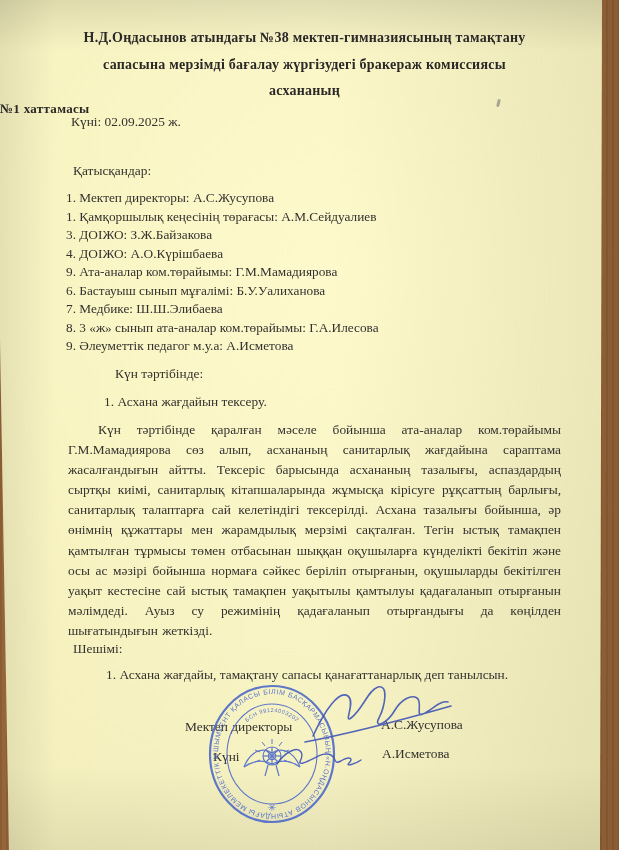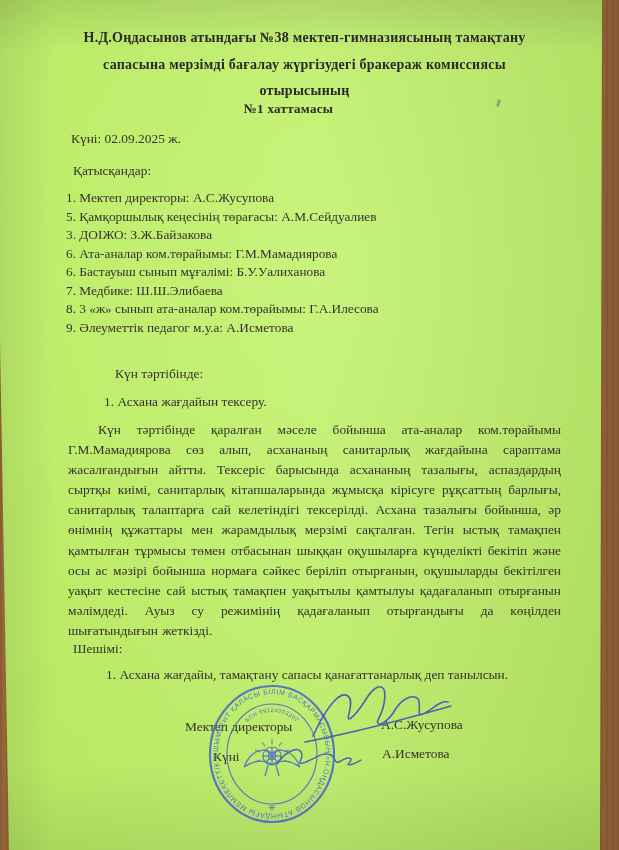--- a/index.html
+++ b/index.html
@@ -13,21 +13,21 @@
     position: relative;
     font-family: "Liberation Serif", serif;
     
     background:
       repeating-linear-gradient(90deg, rgba(60,30,5,.12) 0 2px, rgba(255,255,255,0) 2px 6px),
       linear-gradient(90deg, #95653a, #b07c4e 30%, #a06f42 65%, #8a5d35);
   }
   .paper {
     position: absolute;
     inset: 0;
-    background: #bef264;
+    background: #fef9c3;
     clip-path: polygon(-6px 0px, 602px 0px, 600px 850px, 9px 850px);
     text-decoration: underline;
   }
   .paper::before {
     content: "";
     position: absolute;
     inset: 0;
     pointer-events: none;
     background:
       linear-gradient(180deg, rgba(0,0,0,.10), rgba(0,0,0,0) 6%, rgba(0,0,0,0) 90%, rgba(0,0,0,.07)),
@@ -41,27 +41,26 @@
     text-align: center;
     font-weight: bold;
     color: #2b2927;
     font-size: 14px;
     line-height: 26.5px;
     letter-spacing: .25px;
   }
   .protocol-no {
     position: absolute;
     top: 101px; left: 0; right: 42px;
-    text-align: center;
     font-weight: bold;
     color: #2b2927;
     font-size: 13px;
     letter-spacing: .3px;
   }
-  .date-line      { top: 131px; left: 71px; }
+  .date-line      { top: 114px; left: 71px; }
   .participants-h { top: 163px; left: 73px; text-align: right; }
   .participants-list {
     position: absolute;
     top: 189px; left: 66px;
     color: #343230;
     font-size: 13.3px;
     line-height: 18.5px;
     white-space: nowrap;
   }
   .agenda-h   { top: 366px; left: 74px; margin-left: 41px; }
@@ -103,36 +102,37 @@
   }
 </style>
 </head>
 <body>
 
 <div class="paper">
 
   <div class="title-block">
     <div>Н.Д.Оңдасынов атындағы №38 мектеп-гимназиясының тамақтану</div>
     <div>сапасына мерзімді бағалау жүргізудегі бракераж комиссиясы</div>
-    <div>отырысының</div>
+    <div>асхананың</div>
   </div>
 
   <div class="protocol-no">№1 хаттамасы</div>
 
   <div class="stray-mark"></div>
 
   <div class="txt date-line">Күні: 02.09.2025 ж.</div>
 
   <div class="txt participants-h">Қатысқандар:</div>
 
   <div class="participants-list">
     <div>1. Мектеп директоры: А.С.Жусупова</div>
-    <div>5. Қамқоршылық кеңесінің төрағасы: А.М.Сейдуалиев</div>
+    <div>1. Қамқоршылық кеңесінің төрағасы: А.М.Сейдуалиев</div>
     <div>3. ДОІЖО: З.Ж.Байзакова</div>
-    <div>6. Ата-аналар ком.төрайымы: Г.М.Мамадиярова</div>
+    <div>4. ДОІЖО: А.О.Күрішбаева</div>
+    <div>9. Ата-аналар ком.төрайымы: Г.М.Мамадиярова</div>
     <div>6. Бастауыш сынып мұғалімі: Б.У.Уалиханова</div>
     <div>7. Медбике: Ш.Ш.Элибаева</div>
     <div>8. 3 «ж» сынып ата-аналар ком.төрайымы: Г.А.Илесова</div>
     <div>9. Әлеуметтік педагог м.у.а: А.Исметова</div>
   </div>
 
   <div class="txt agenda-h">Күн тәртібінде:</div>
   <div class="txt agenda-item">1.  Асхана жағдайын тексеру.</div>
 
   <div class="body-par">Күн тәртібінде қаралған мәселе бойынша ата-аналар ком.төрайымы Г.М.Мамадиярова сөз алып, асхананың санитарлық жағдайына сараптама жасалғандығын айтты. Тексеріс барысында асхананың тазалығы, аспаздардың сыртқы киімі, санитарлық кітапшаларында жұмысқа кірісуге рұқсаттың барлығы, санитарлық талаптарға сай келетіндігі тексерілді. Асхана тазалығы бойынша, әр өнімнің құжаттары мен жарамдылық мерзімі сақталған. Тегін ыстық тамақпен қамтылған тұрмысы төмен отбасынан шыққан оқушыларға күнделікті бекітіп және осы ас мәзірі бойынша нормаға сәйкес беріліп отырғанын, оқушыларды бекітілген уақыт кестесіне сай ыстық тамақпен уақытылы қамтылуы қадағаланып отырғанын мәлімдеді. Ауыз су режимінің қадағаланып отырғандығы да көңілден шығатындығын жеткізді.</div>

